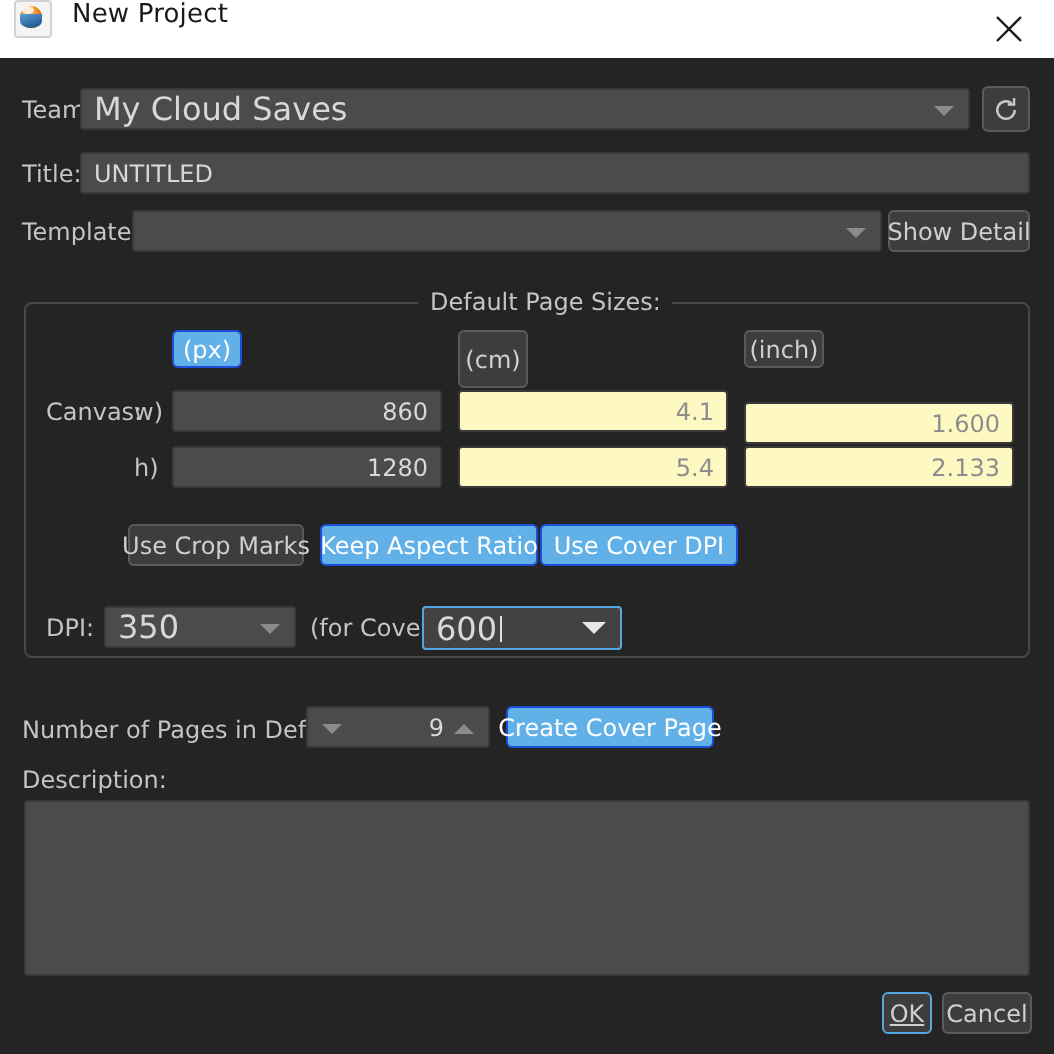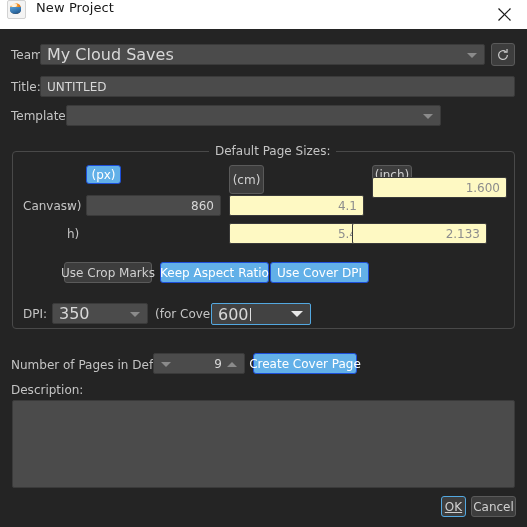--- a/index.html
+++ b/index.html
@@ -272,46 +272,50 @@
   <div class="label" style="position:absolute; left:11px; top:80px;">Title:</div>
   <div class="field" style="position:absolute; left:40px; top:76px; width:475px; height:21px;">
     <span>UNTITLED</span>
   </div>
 
   <div class="label" style="position:absolute; left:11px; top:109px;">Template:</div>
   <div class="combo" style="position:absolute; left:66px; top:105px; width:375px; height:21px;">
     <span></span>
     <span class="arrow-dim"></span>
   </div>
+  <div class="btn" style="position:absolute; left:444px; top:105px; width:71px; height:21px;">Show Detail</div>
 
   <div class="groupbox" style="left:12px; top:151px; width:503px; height:178px;">
     <div class="groupbox-title" style="left:196px;">Default Page Sizes:</div>
   </div>
 
   <div class="btn accent" style="position:absolute; left:86px; top:165px; width:35px; height:19px;">(px)</div>
   <div class="btn" style="position:absolute; left:229px; top:165px; width:35px; height:29px;">(cm)</div>
   <div class="btn" style="position:absolute; left:372px; top:165px; width:40px; height:19px;">(inch)</div>
 
   <div class="label" style="position:absolute; left:23px; top:199px;">Canvas:</div>
   <div class="label" style="position:absolute; left:67px; top:199px;">w)</div>
   <div class="field right" style="position:absolute; left:86px; top:195px; width:135px; height:21px;">
     <span>860</span>
   </div>
   <div class="field right disabled" style="position:absolute; left:229px; top:195px; width:135px; height:21px;">
     <span>4.1</span>
   </div>
-  <div class="field right disabled" style="position:absolute; left:372px; top:177px; width:135px; height:21px;align-items:center;">
+  <div class="field right disabled" style="position:absolute; left:372px; top:201px; width:135px; height:21px;align-items:center;">
     <span>1.600</span>
   </div>
 
   <div class="label" style="position:absolute; left:67px; top:227px;">h)</div>
+  <div class="field right" style="position:absolute; left:86px; top:223px; width:135px; height:21px;">
+    <span>1280</span>
+  </div>
   <div class="field right disabled" style="position:absolute; left:229px; top:223px; width:135px; height:21px;">
     <span>5.4</span>
   </div>
-  <div class="field right disabled" style="position:absolute; left:352px; top:223px; width:135px; height:21px;">
+  <div class="field right disabled" style="position:absolute; left:372px; top:223px; width:135px; height:21px;">
     <span>2.133</span>
   </div>
 
   <div class="btn" style="position:absolute; left:64px; top:262px; width:88px; height:21px;">Use Crop Marks</div>
   <div class="btn accent" style="position:absolute; left:160px; top:262px; width:109px; height:21px;">Keep Aspect Ratio</div>
   <div class="btn accent" style="position:absolute; left:270px; top:262px; width:99px; height:21px;">Use Cover DPI</div>
 
   <div class="label" style="position:absolute; left:23px; top:307px;">DPI:</div>
   <div class="combo" style="position:absolute; left:52px; top:303px; width:96px; height:21px;">
     <span>350</span>

